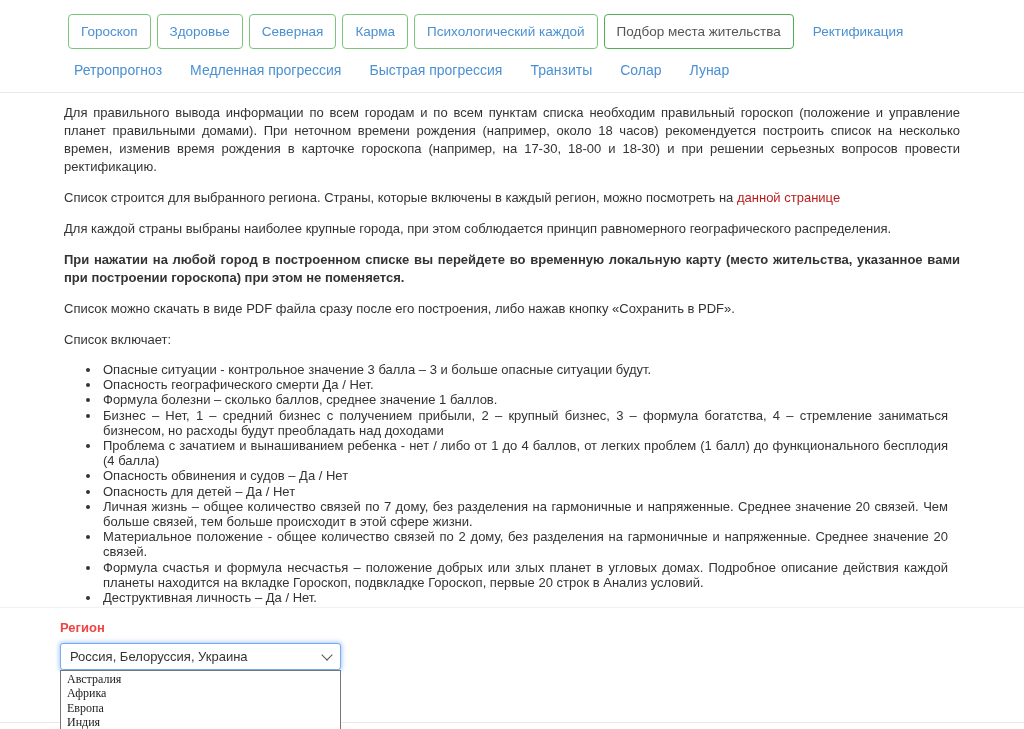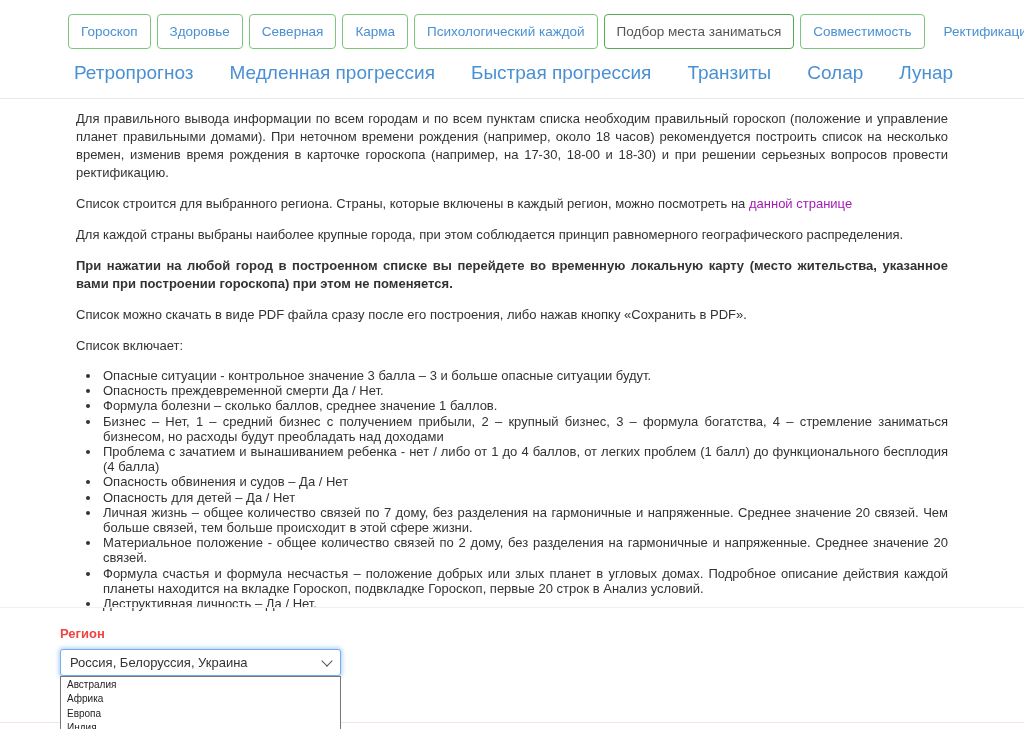--- a/index.html
+++ b/index.html
@@ -7,46 +7,46 @@
   .page{position:relative;width:1024px;height:729px;background:#fff;overflow:hidden;}
 
   
   .tabs1{display:flex;align-items:flex-end;gap:6px;padding:14px 0 0 68px;}
   .tab{border:1.5px solid #7cc57c;border-radius:4px;padding:9px 12px;font-size:13.5px;
        color:#4a90d2;cursor:pointer;white-space:nowrap;background:#fff;}
   .tab.active{color:#555;border-color:#55ab55;}
   .tab.no-border{border-color:transparent;}
 
   
-  .tabs2{display:flex;gap:36px;padding:13px 0 11px 74px;font-size:19px;}
+  .tabs2{display:flex;gap:28px;padding:13px 0 11px 74px;font-size:14px;}
   .tabs2 .link{color:#4a90d2;cursor:pointer;white-space:nowrap;}
 
   .divider{border-top:1px solid #e8e8e8;margin-top:3px;}
 
   
   .content{padding:11px 60px 0;color:#333;font-size:13px;line-height:18px;text-align:justify;}
-  .content p{margin:0 16px 13px;}
+  .content p{margin:0 4px 13px;}
   .content p.bold{font-weight:bold;}
-  .inline-link{color:#a21caf;text-decoration:none;cursor:pointer;}
+  .inline-link{color:#b91c1c;text-decoration:none;cursor:pointer;}
   ul.features{margin:1px 16px 14px;padding-left:25px;line-height:15.2px;}
   ul.features li{margin:0;padding-left:2px;}
 
   
   .region{position:relative;z-index:2;margin-top:8px;}
   .region-label{font-weight:bold;font-size:13px;color:#ef4444;margin:11px 0 6px;}
   .select-wrap{position:relative;width:234px;}
   .select{box-sizing:border-box;width:281px;height:27px;border:1px solid #74aef0;border-radius:3px;
           box-shadow:0 0 4px 1px rgba(96,156,245,.55);display:flex;align-items:center;
           justify-content:space-between;padding:0 9px;font-size:13px;color:#333;background:#fff;cursor:pointer;}
   .chevron{width:7px;height:7px;border-right:1.6px solid #555;border-bottom:1.6px solid #555;
            transform:rotate(45deg);margin-top:-4px;}
   .dropdown{position:absolute;top:27px;left:0;box-sizing:border-box;width:281px;background:#fff;
             border:1px solid #767676;z-index:3;padding:1px 0;}
-  .option{font-size:10px;line-height:14.2px;height:14.2px;padding:0 4px 0 6px;color:#222;
-          white-space:nowrap;overflow:hidden;cursor:pointer;}
+  .option{font-size:12px;line-height:14.2px;height:14.2px;padding:0 4px 0 6px;color:#222;
+          white-space:nowrap;overflow:hidden;cursor:pointer;font-family:Liberation Serif, serif;}
   .option.highlighted{background:#1b7fe0;color:#fff;}
 
   
   .hline{position:absolute;left:0;right:0;height:1px;}
   #line-mid{top:607px;background:#f1f1f1;z-index:1;}
   #line-bottom{top:722px;background:#f3e3e3;z-index:1;}
 </style>
 </head>
 <body>
 
@@ -57,23 +57,22 @@
       <div class="tab">Гороскоп</div>
 
       <div class="tab">Здоровье</div>
 
       <div class="tab">Северная</div>
 
       <div class="tab">Карма</div>
 
       <div class="tab">Психологический каждой</div>
 
-      <div class="tab active">Подбор места заниматься</div>
+      <div class="tab active">Подбор места жительства</div>
 
-      <div class="tab">Совместимость</div>
 
       <div class="tab no-border">Ректификация</div>
     </div>
 
   <div class="tabs2">
 
       <div class="link">Ретропрогноз</div>
 
       <div class="link">Медленная прогрессия</div>
 
@@ -93,21 +92,21 @@
     <p><span>Список строится для выбранного региона. Страны, которые включены в каждый регион, можно посмотреть на </span><a class="inline-link">данной странице</a></p>
     <p>Для каждой страны выбраны наиболее крупные города, при этом соблюдается принцип равномерного географического распределения.</p>
     <p class="bold">При нажатии на любой город в построенном списке вы перейдете во временную локальную карту (место жительства, указанное вами при построении гороскопа) при этом не поменяется.</p>
     <p>Список можно скачать в виде PDF файла сразу после его построения, либо нажав кнопку «Сохранить в PDF».</p>
     <p>Список включает:</p>
 
     <ul class="features">
 
         <li>Опасные ситуации - контрольное значение 3 балла – 3 и больше опасные ситуации будут.</li>
 
-        <li>Опасность преждевременной смерти Да / Нет.</li>
+        <li>Опасность географического смерти Да / Нет.</li>
 
         <li>Формула болезни – сколько баллов, среднее значение 1 баллов.</li>
 
         <li>Бизнес – Нет, 1 – средний бизнес с получением прибыли, 2 – крупный бизнес, 3 – формула богатства, 4 – стремление заниматься бизнесом, но расходы будут преобладать над доходами</li>
 
         <li>Проблема с зачатием и вынашиванием ребенка - нет / либо от 1 до 4 баллов, от легких проблем (1 балл) до функционального бесплодия (4 балла)</li>
 
         <li>Опасность обвинения и судов – Да / Нет</li>
 
         <li>Опасность для детей – Да / Нет</li>

